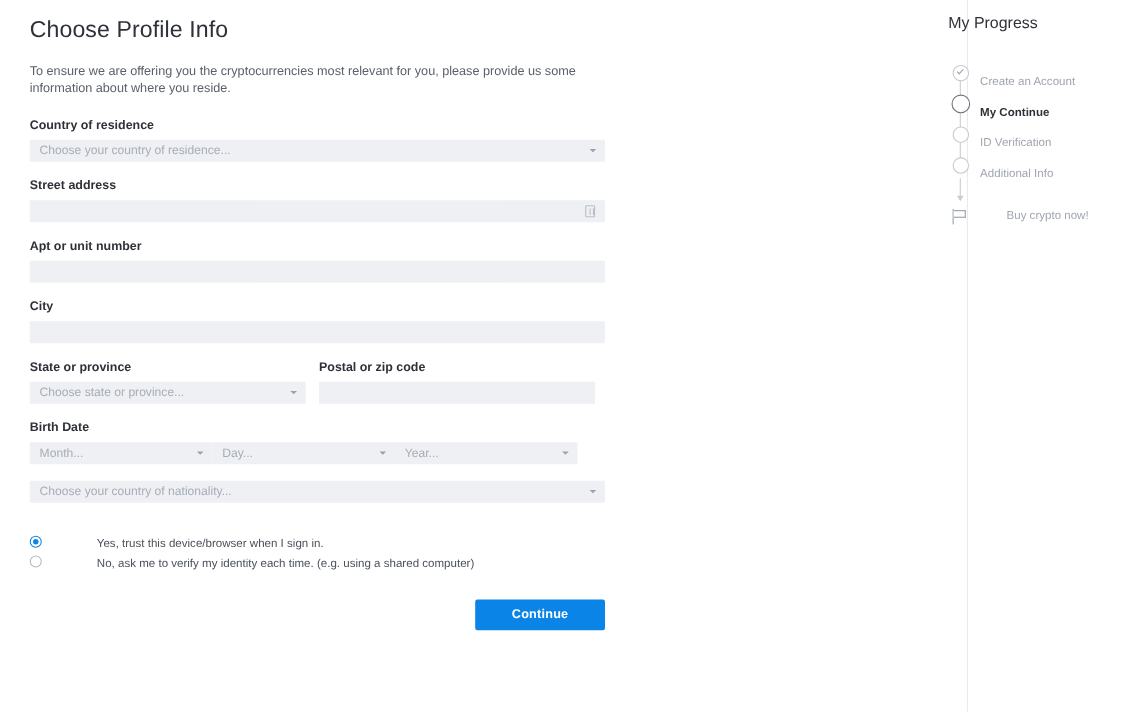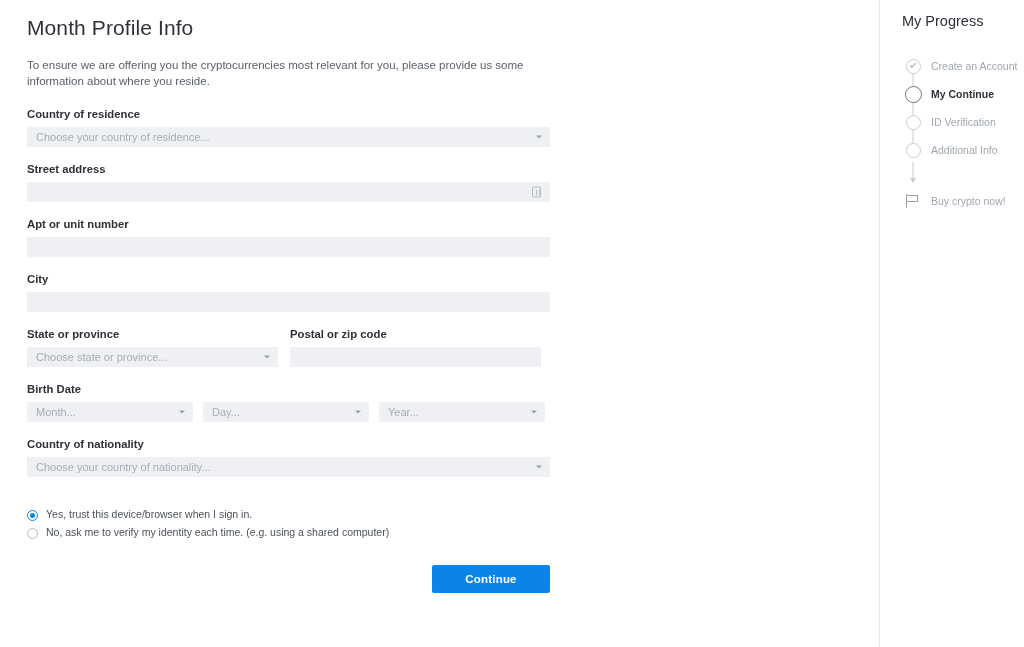--- a/index.html
+++ b/index.html
@@ -98,29 +98,30 @@
     border-right: 1px solid #b9bfc7;
   }
 
   .row { display: flex; }
 
   
   .w-full   { width: 523px; }
   .w-half   { width: 251px; }
   .w-third  { width: 166px; }
   .gap-half { margin-left: 12px; }
-  .gap-third{ margin-left: 10px; }
+  .gap-third{ margin-left: 0; }
 
   
   .radio-block { margin-top: 30px; }
   .radio-row {
     display: flex;
-    align-items: flex-end;
+    align-items: flex-start;
     margin-top: 4px;
     line-height: 14px;
+    gap: 42px;
   }
   .radio {
     width: 11px; height: 11px;
     border-radius: 50%;
     border: 1px solid #b4bac2;
     background: #fff;
     margin-right: 8px;
     flex: 0 0 auto;
     position: relative;
   }
@@ -163,35 +164,35 @@
 
   
   .divider {
     position: absolute;
     left: 879px; top: 0;
     width: 1px; height: 647px;
     background: #e8eaed;
   }
   .rail {
     position: absolute;
-    left: 880px; top: 0;
+    left: 840px; top: 0;
     width: 144px; height: 572px;
     padding: 12px 12px 0 22px;
   }
   .rail-title {
     font-size: 14.5px;
     color: #2e3138;
     font-weight: 400;
     margin: 0 0 22px 0;
     line-height: 18px;
   }
   .steps { position: relative; }
   .step {
     display: flex;
-    align-items: center;
+    align-items: flex-end;
     height: 28px;
     position: relative;
   }
   .node-col {
     width: 22px;
     display: flex;
     justify-content: center;
     align-items: center;
     position: relative;
     flex: 0 0 auto;
@@ -263,22 +264,22 @@
     top: 14px; left: 50%;
     transform: translateX(-50%);
     width: 0; height: 0;
     border-left: 3.6px solid transparent;
     border-right: 3.6px solid transparent;
     border-top: 5.5px solid #c8ccd2;
   }
 
   .flag-row {
     display: flex;
-    align-items: center;
     height: 22px;
+    gap: 24px;
   }
   .flag-col {
     width: 22px;
     display: flex;
     justify-content: center;
     flex: 0 0 auto;
   }
   .flag {
     position: relative;
     width: 14px; height: 14px;
@@ -304,21 +305,21 @@
     white-space: nowrap;
   }
 </style>
 </head>
 <body>
 
 <div class="page">
 
   <div class="main">
 
-    <h1 class="page-title">Month Profile Info</h1>
+    <h1 class="page-title">Choose Profile Info</h1>
 
     <p class="intro">To ensure we are offering you the cryptocurrencies most relevant for you, please provide us some information about where you reside.</p>
 
     <div class="field-group">
       <label class="field-label">Country of residence</label>
       <div class="control select w-full">
         <span class="ph">Choose your country of residence...</span>
         <span class="caret"></span>
       </div>
     </div>
@@ -373,21 +374,20 @@
           <span class="caret"></span>
         </div>
         <div class="control select w-third gap-third">
           <span class="ph">Year...</span>
           <span class="caret"></span>
         </div>
       </div>
     </div>
 
     <div class="field-group">
-      <label class="field-label">Country of nationality</label>
       <div class="control select w-full">
         <span class="ph">Choose your country of nationality...</span>
         <span class="caret"></span>
       </div>
     </div>
 
     <div class="radio-block">
 
       <div class="radio-row">
         <span class="radio checked"></span>

